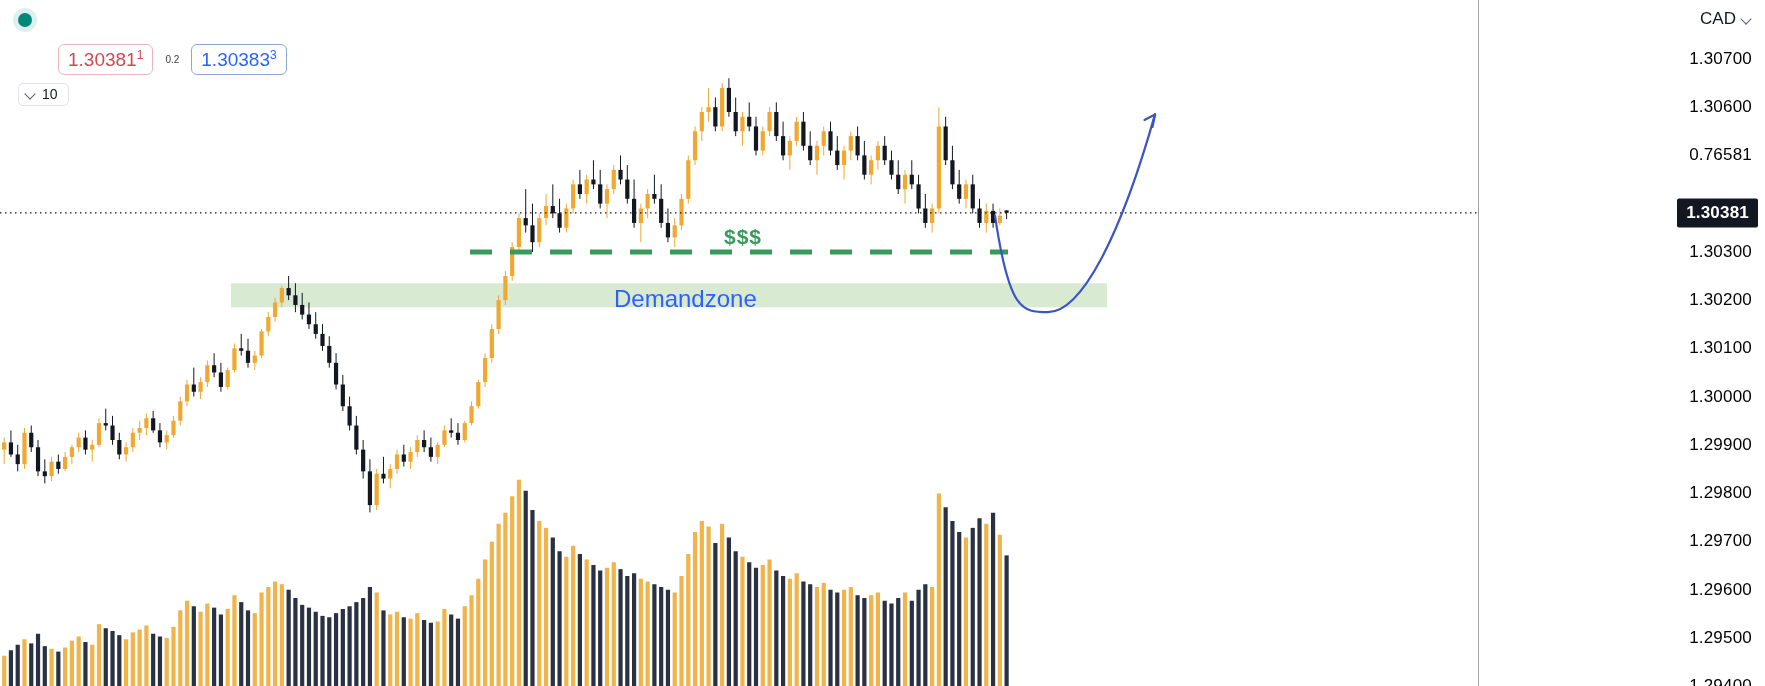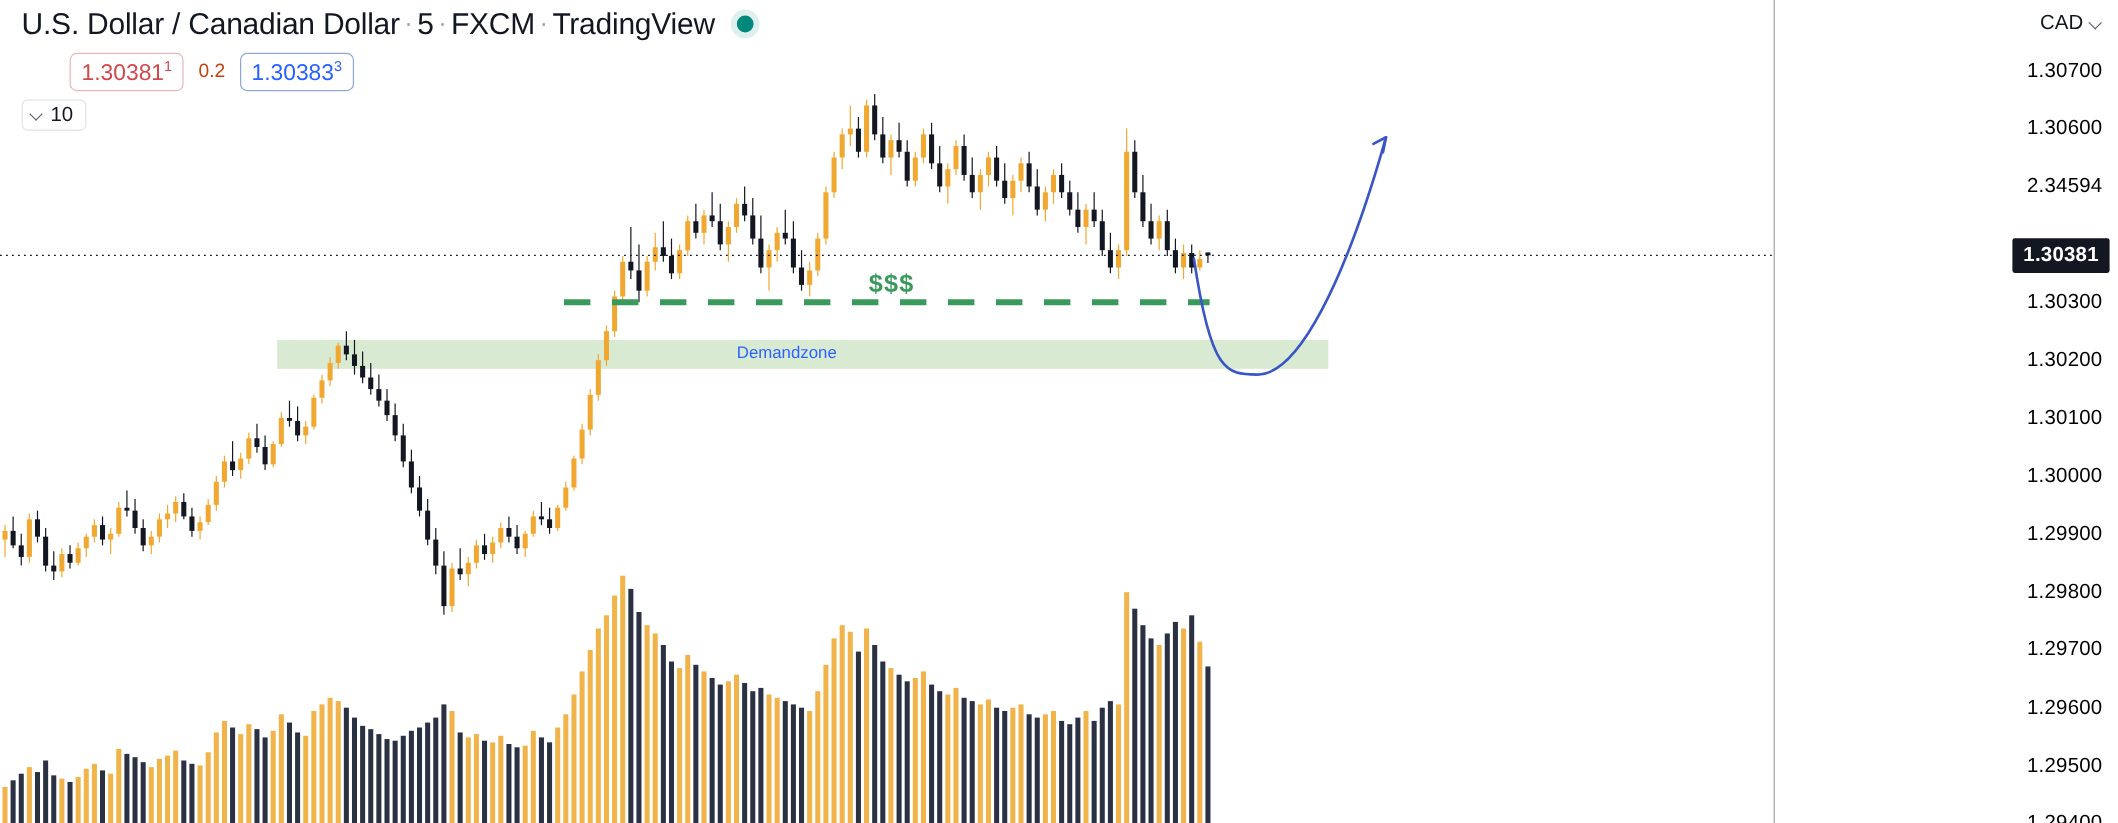--- a/index.html
+++ b/index.html
@@ -40,25 +40,25 @@
 
   
   .quotes{position:absolute;left:18px;top:44px;display:flex;align-items:center;padding-left:40px;}
   .badge{
     border-radius:6px;padding:4px 9px 5px 9px;font-size:19px;
     background:#fff;line-height:1;
   }
   .badge.bid{border:1px solid #e8b7bd;color:#d0494f;}
   .badge.ask{border:1px solid #8fa7d6;color:#2962ff;}
   .badge sup{font-size:12px;vertical-align:super;}
-  .spread{font-size:16px;color:#c2410c;margin:0 12px;}
+  .spread{font-size:10px;color:#404040;margin:0 12px;}
   .lots{
     position:absolute;left:18px;top:83px;
     border:1px solid #e0e3eb;border-radius:5px;
-    font-size:17px;color:#131722;padding:3px 10px 4px 6px;
+    font-size:14px;color:#131722;padding:3px 10px 4px 6px;
     background:#fff;display:flex;align-items:center;gap:6px;line-height:1;
   }
   .chev{display:inline-block;width:11px;height:11px;position:relative;}
   .chev:after{
     content:"";position:absolute;left:1px;top:1px;width:7px;height:7px;
     border-right:1.6px solid #5d606b;border-bottom:1.6px solid #5d606b;
     transform:rotate(45deg);
   }
 
   
@@ -83,21 +83,21 @@
     background:#131722;color:#fff;font-size:17px;font-weight:bold;
     padding:4px 9px 5px;border-radius:2px;white-space:nowrap;letter-spacing:0.2px;
   }
 
   
   .ovl{position:absolute;pointer-events:none;}
   .lbl-dollars{
     font-size:21px;color:#3a9a5c;font-weight:bold;letter-spacing:1px;
   }
   .lbl-zone{
-    font-size:14px;color:#2962ff;
+    font-size:24px;color:#2962ff;
   }
 </style>
 </head>
 <body>
 
 <div id="root">
 
   <div class="pane">
     <svg id="chart-svg" width="1478" height="686">
         <rect x="231" y="283.2352941176556" width="876" height="24.11764705882075" fill="#d9ead3"></rect>
@@ -556,23 +556,20 @@
         <path d="M 995 215.70588235294673 C 1009 310.70588235294673, 1022 312.17647058824053, 1048 312.17647058824053
       C 1082 312.17647058824053, 1121 234.41176470588877, 1155 114.41176470588877" fill="none" stroke="#3a55c4" stroke-width="2.2" stroke-linecap="round"></path>
         <path d="M 1155 114.41176470588877 L 1144.5 119.91176470588877 M 1155 114.41176470588877 L 1152.5 126.91176470588877" fill="none" stroke="#3a55c4" stroke-width="2.2" stroke-linecap="round"></path>
       </svg>
   </div>
 
   <div class="ovl lbl-dollars" id="lbl-dollars" style="left: 724px; top: 224.882px;">$$$</div>
   <div class="ovl lbl-zone" id="lbl-zone" style="left: 614px; top: 285.294px;">Demandzone</div>
 
   <div class="header">
-    <div class="sym-title">
-      <span class="sym-part">U.S. Dollar / Canadian Dollar</span><span class="sym-sep">·</span><span class="sym-part">5</span><span class="sym-sep">·</span><span class="sym-part">FXCM</span><span class="sym-sep">·</span><span class="sym-part">TradingView</span>
-    </div>
     <div class="status-dot"></div>
   </div>
 
   <div class="quotes">
     <div class="badge bid"><span>1.30381</span><sup>1</sup></div>
     <div class="spread">0.2</div>
     <div class="badge ask"><span>1.30383</span><sup>3</sup></div>
   </div>
 
   <div class="lots">
@@ -581,21 +578,21 @@
   </div>
 
   <div class="pscale">
     <div class="cur">
       <span>CAD</span>
       <span class="chev"></span>
     </div>
     <div id="ticks-host">
         <div class="ptick" style="top: 58.9412px;">1.30700</div>
         <div class="ptick" style="top: 107.176px;">1.30600</div>
-        <div class="ptick" style="top: 155.412px;">2.34594</div>
+        <div class="ptick" style="top: 155.412px;">0.76581</div>
         <div class="ptick" style="top: 251.882px;">1.30300</div>
         <div class="ptick" style="top: 300.118px;">1.30200</div>
         <div class="ptick" style="top: 348.353px;">1.30100</div>
         <div class="ptick" style="top: 396.588px;">1.30000</div>
         <div class="ptick" style="top: 444.824px;">1.29900</div>
         <div class="ptick" style="top: 493.059px;">1.29800</div>
         <div class="ptick" style="top: 541.294px;">1.29700</div>
         <div class="ptick" style="top: 589.529px;">1.29600</div>
         <div class="ptick" style="top: 637.765px;">1.29500</div>
         <div class="ptick" style="top: 686px;">1.29400</div>

